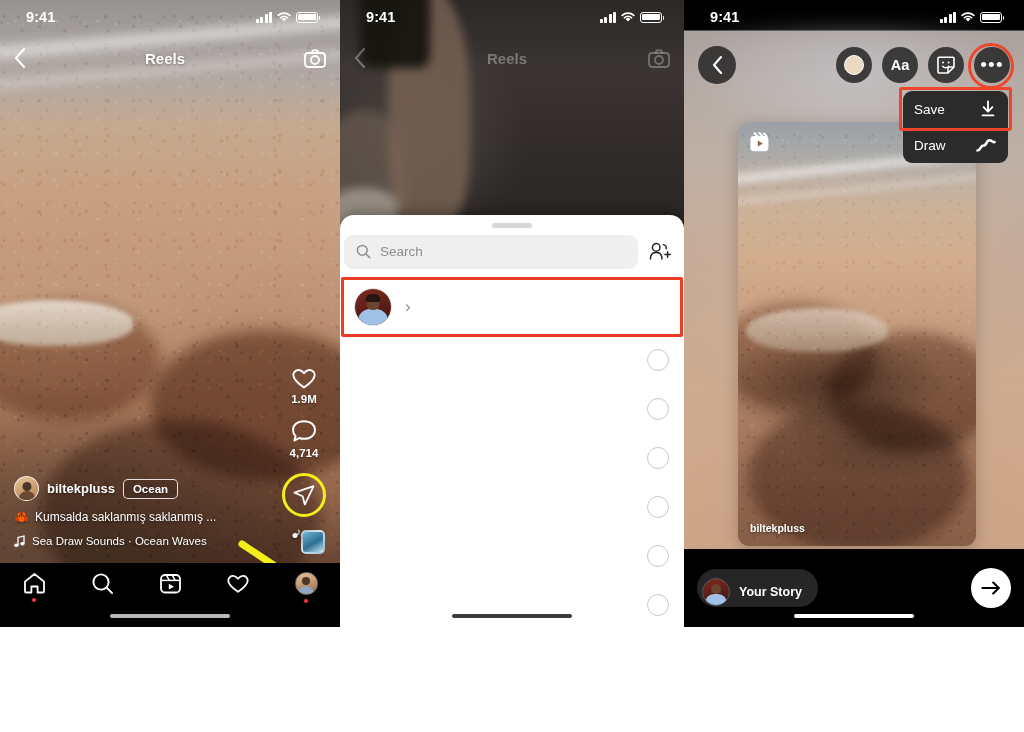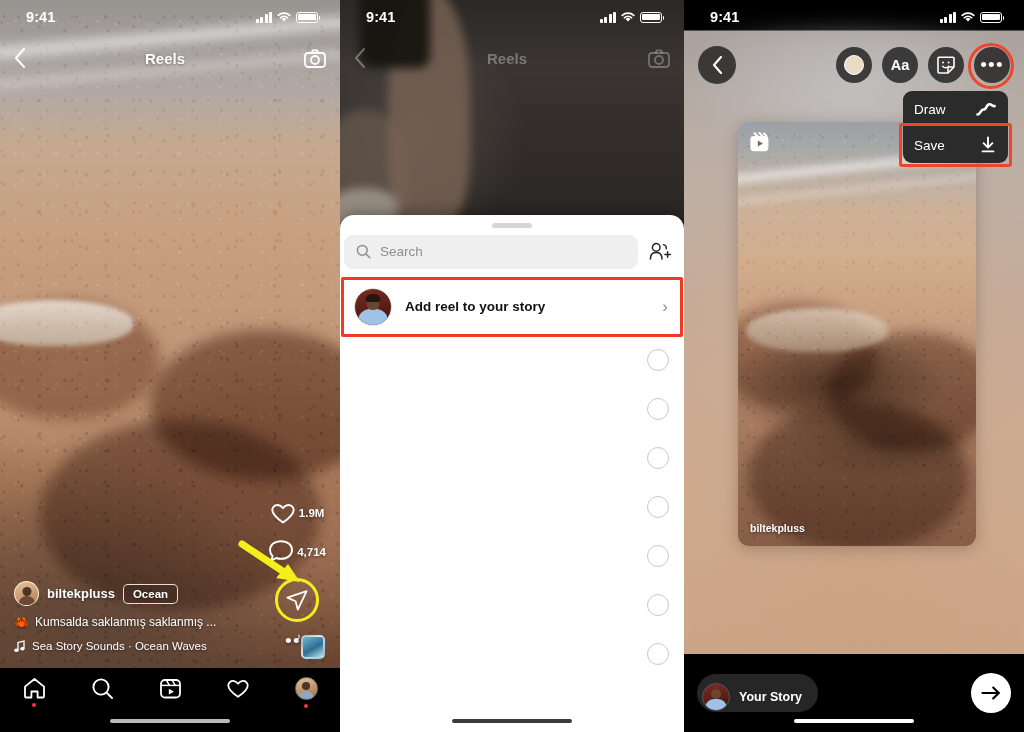--- a/index.html
+++ b/index.html
@@ -5,21 +5,21 @@
   * { box-sizing: border-box; margin: 0; padding: 0; }
   html, body {
     width: 1024px; height: 732px;
     background: #000;
     font-family: "Liberation Sans", sans-serif;
     overflow: hidden;
   }
   .board { position: relative; width: 1024px; height: 732px; display: flex; background:#fff; }
 
   
-  .panel { position: relative; height: 732px; overflow: hidden; background:#000000; }
+  .panel { position: relative; height: 627px; overflow: hidden; background:#000000; }
   .p1 { width: 340px; }
   .p2 { width: 344px; }
   .p3 { width: 340px; }
 
   
   .statusbar {
     position:absolute; top:0; left:0; right:0; height:34px;
     display:flex; align-items:center; justify-content:space-between;
     padding: 0 22px 0 26px; z-index:40; pointer-events:none;
   }
@@ -81,21 +81,21 @@
     display:flex; align-items:center; padding:0 14px;
   }
   .r1-title { flex:1; text-align:center; color:#fff; font-size:15px; font-weight:bold;
               text-shadow:0 1px 3px rgba(0,0,0,.35); }
   .icon-btn { background:none; border:none; cursor:pointer; display:flex; align-items:center; justify-content:center; padding:0; }
 
   .r1-rail {
     position:absolute; right:14px; bottom:86px; z-index:30;
     display:flex; flex-direction:column; align-items:center; gap:2px;
   }
-  .rail-item { display:flex; align-items:center; gap:3px; margin-bottom:12px; }
+  .rail-item { display:flex; flex-direction:column; align-items:center; gap:3px; margin-bottom:12px; }
   .rail-count { color:#fff; font-size:11.5px; font-weight:600; text-shadow:0 1px 3px rgba(0,0,0,.5); }
   .share-ring {
     width:44px; height:44px; border-radius:50%; border:3.4px solid #f4ee1c;
     display:flex; align-items:center; justify-content:center;
   }
   .dots-v { color:#fff; font-size:19px; letter-spacing:1.5px; line-height:10px; text-shadow:0 1px 3px rgba(0,0,0,.5); }
 
   .yellow-arrow { position:absolute; left:238px; top:538px; z-index:31; }
 
   .r1-meta { position:absolute; left:14px; bottom:80px; z-index:30; width:250px; }
@@ -380,21 +380,21 @@
       <div class="r1-caption">
         <span>🦀</span>
         <span>Kumsalda saklanmış saklanmış ...</span>
       </div>
       <div class="r1-audio">
         <svg width="11" height="12" viewBox="0 0 11 12">
             <path d="M4 10.2 V2.4 L10 1 V8.8" stroke="#fff" stroke-width="1.3" fill="none"></path>
             <ellipse cx="2.4" cy="10.2" rx="2.2" ry="1.7" fill="#fff"></ellipse>
             <ellipse cx="8.4" cy="8.8" rx="2.2" ry="1.7" fill="#fff"></ellipse>
           </svg>
-        <span>Sea Story Sounds · Ocean Waves</span>
+        <span>Sea Draw Sounds · Ocean Waves</span>
       </div>
     </div>
     <div class="audio-note">♪</div>
     <div class="audio-thumb"></div>
 
     <div class="tabbar">
       <div class="tab">
         <svg width="23" height="22" viewBox="0 0 23 22">
             <path d="M2 9.6 L11.5 2 L21 9.6 V19.6 A.9.9 0 0 1 20.1 20.5 H14.6 V14.5 H8.4 V20.5 H2.9 A.9.9 0 0 1 2 19.6 Z" stroke="#fff" stroke-width="1.8" fill="none" stroke-linejoin="round"></path>
           </svg>
@@ -494,21 +494,20 @@
       </div>
 
       <div class="story-row-wrap">
         <div class="hl-box" style="left:1px;right:1px;top:-2px;bottom:-2px;"></div>
         <div class="story-row">
           <div class="avatar-md">
             <div class="body"></div>
               <div class="head"></div>
               <div class="hair"></div>
           </div>
-          <div class="story-label">Add reel to your story</div>
           <div class="chev">›</div>
         </div>
       </div>
 
       <div class="list-rows">
         <div class="list-row">
             <div class="sel-circle"></div>
           </div>
         <div class="list-row">
             <div class="sel-circle"></div>
@@ -586,33 +585,33 @@
           <button class="cbtn sm">
             <span class="more-dots">•••</span>
           </button>
           <div class="more-hl"></div>
         </div>
       </div>
     </div>
 
     <div class="menu">
       <div class="menu-item">
-        <span>Draw</span>
-        <svg width="22" height="16" viewBox="0 0 22 16">
-            <path d="M2.5 13.5 C6 13.5 5 8.5 8.5 8.5 C12 8.5 11 3.2 14.5 3.2 C17 3.2 17.4 6 19.6 5" stroke="#fff" stroke-width="2.6" fill="none" stroke-linecap="round"></path>
-          </svg>
-      </div>
-      <div class="menu-item">
         <span>Save</span>
         <svg width="18" height="18" viewBox="0 0 18 18">
             <path d="M9 1.4 V11" stroke="#fff" stroke-width="1.9" stroke-linecap="round"></path>
             <path d="M4.6 7.2 L9 11.6 L13.4 7.2" stroke="#fff" stroke-width="1.9" fill="none" stroke-linecap="round" stroke-linejoin="round"></path>
             <path d="M3.6 15.4 H14.4" stroke="#fff" stroke-width="1.9" stroke-linecap="round"></path>
           </svg>
         <div class="menu-hl"></div>
+      </div>
+      <div class="menu-item">
+        <span>Draw</span>
+        <svg width="22" height="16" viewBox="0 0 22 16">
+            <path d="M2.5 13.5 C6 13.5 5 8.5 8.5 8.5 C12 8.5 11 3.2 14.5 3.2 C17 3.2 17.4 6 19.6 5" stroke="#fff" stroke-width="2.6" fill="none" stroke-linecap="round"></path>
+          </svg>
       </div>
     </div>
 
     <div class="media-card">
       <div class="mc-foam" style="top:36px;height:16px;"></div>
       <div class="mc-foam" style="top:62px;height:10px;opacity:.55;"></div>
       <div class="sand-lump" style="left:-20px;top:180px;width:160px;height:110px;background:#8a6047;opacity:.5;"></div>
       <div class="sand-lump" style="left:90px;top:210px;width:170px;height:120px;background:#6e4a34;opacity:.5;"></div>
       <div class="sand-lump" style="left:10px;top:280px;width:220px;height:150px;background:#5c3c2b;opacity:.45;"></div>
       <div class="bowl" style="left:8px;top:186px;width:142px;height:44px;background:linear-gradient(180deg,#e6dacb,#b79f87);opacity:.7;"></div>

